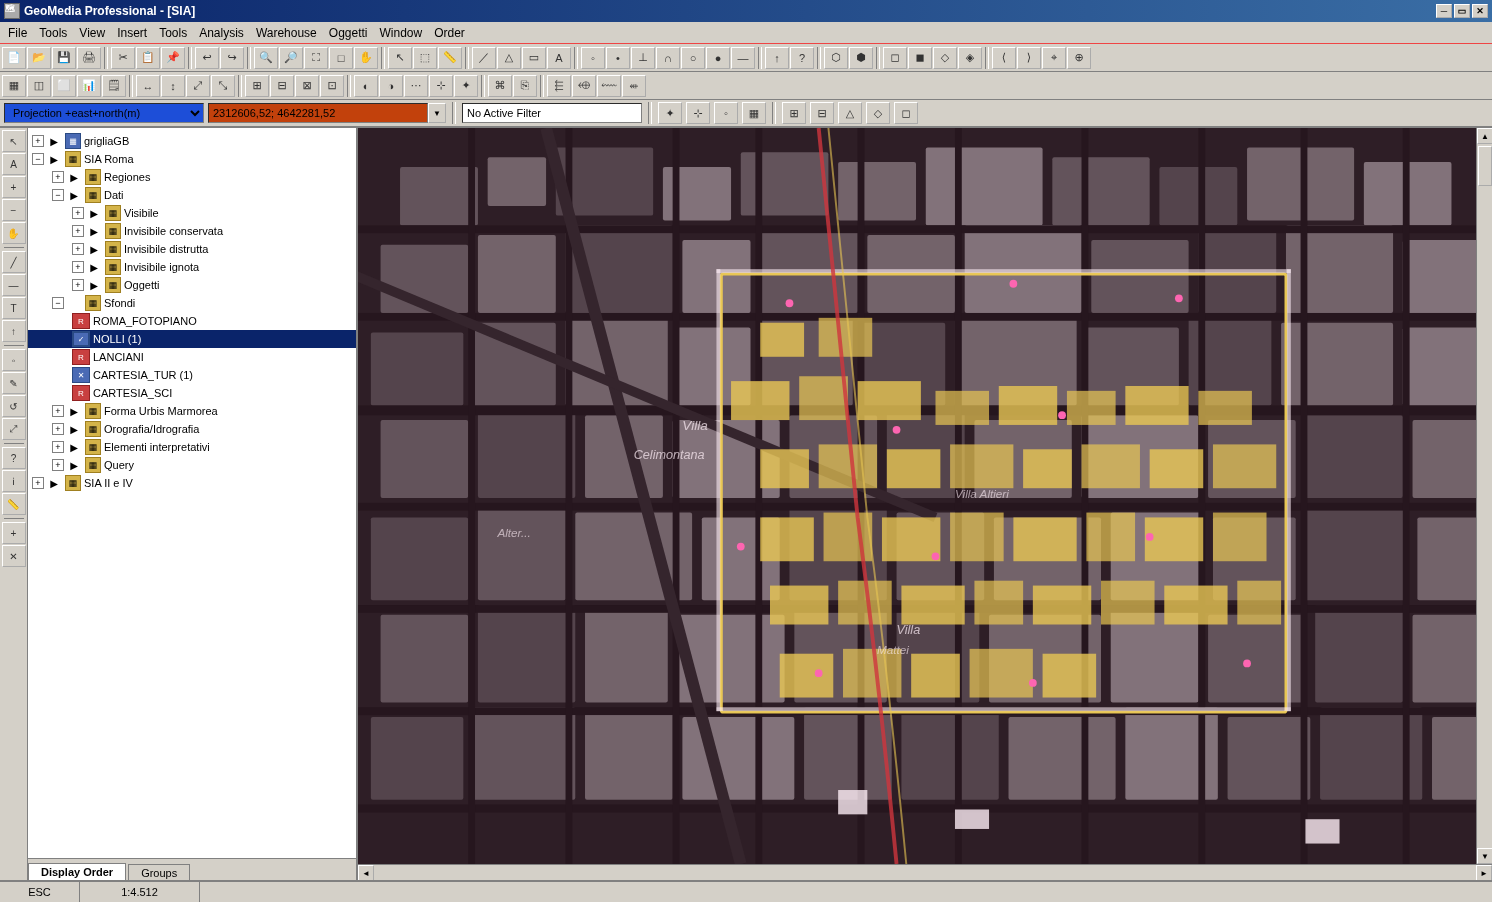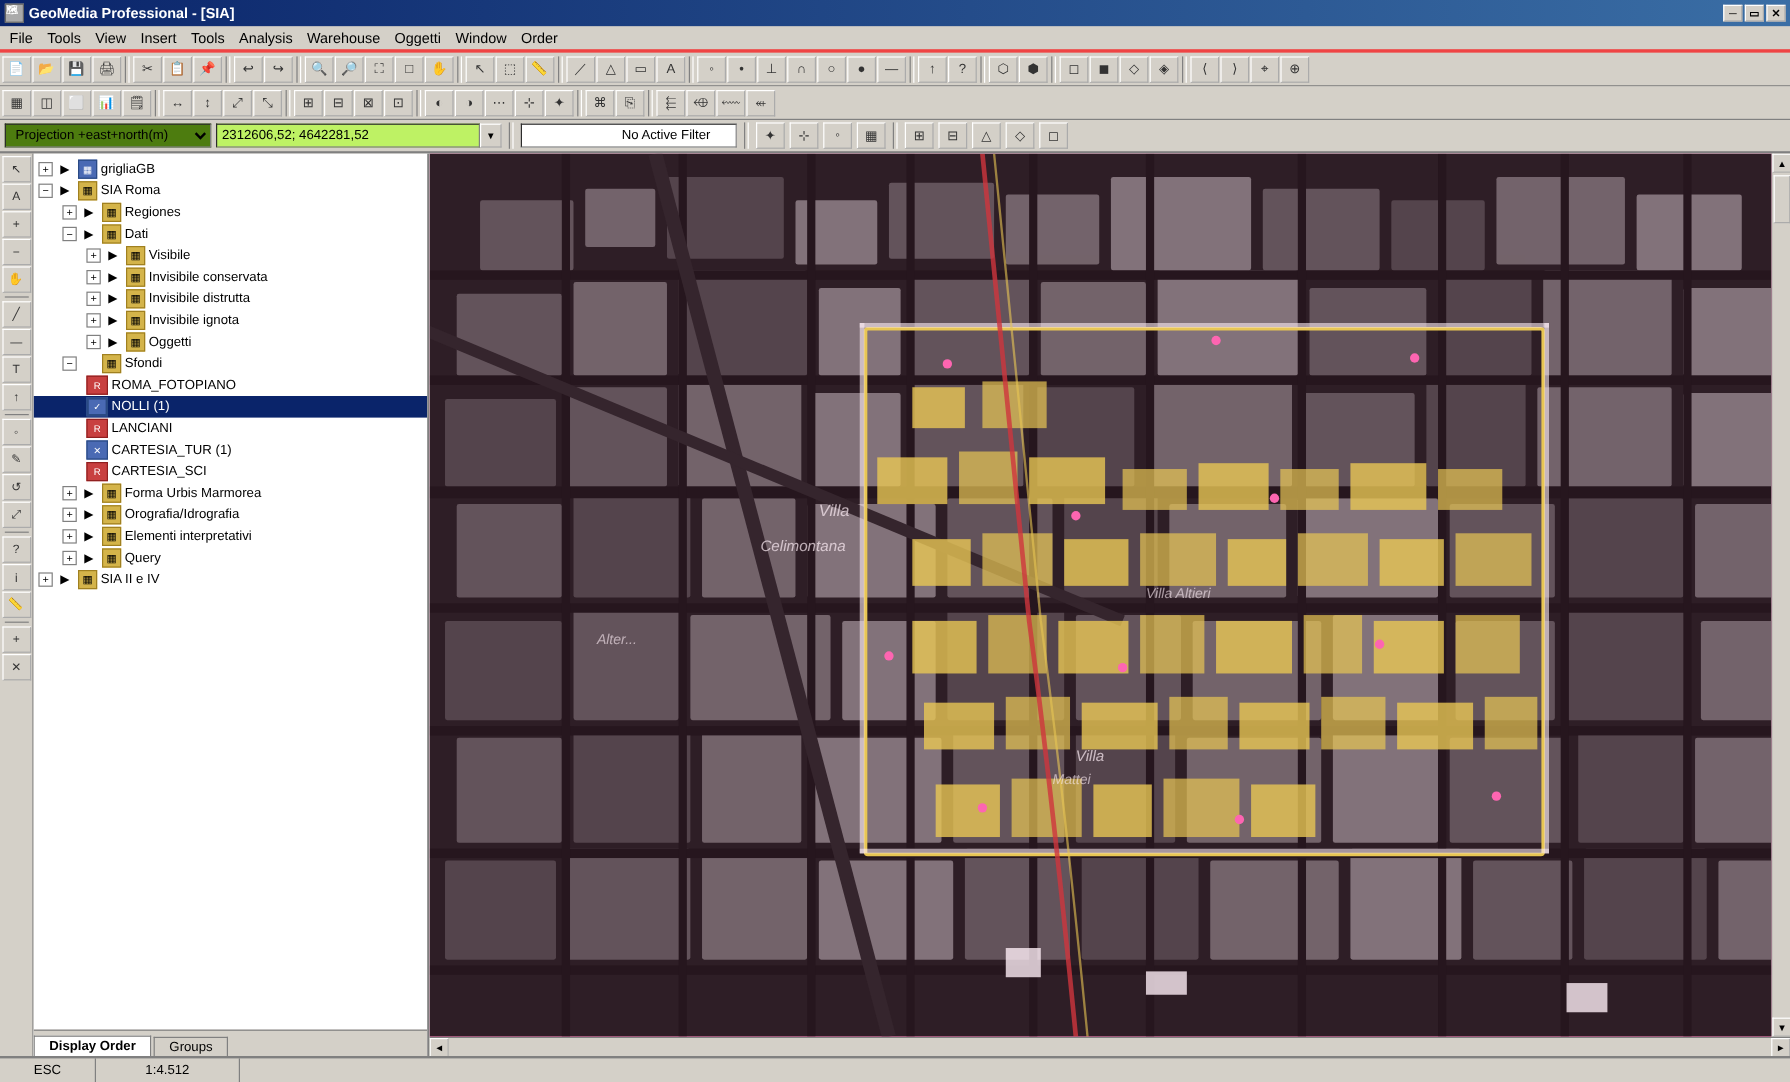--- a/index.html
+++ b/index.html
@@ -21,21 +21,21 @@
       display: flex; align-items: center; justify-content: center; font-size: 9px; cursor: pointer;
       color: #000;
     }
     .titlebar-icon { width: 16px; height: 16px; background: #aaa; border: 1px solid #666; display: inline-block; font-size: 8px; }
 
     
     #menubar {
       height: 22px;
       background: #d4d0c8;
       display: flex; align-items: center;
-      border-bottom: 3px solid #ef4444;
+      border-bottom: 1px solid #ef4444;
       padding: 0 2px;
     }
     .menu-item {
       padding: 2px 6px; cursor: pointer; font-size: 12px;
     }
 
     
     .toolbar-row {
       height: 28px;
       background: #d4d0c8;
@@ -52,34 +52,34 @@
 
     
     #coordbar {
       height: 28px;
       background: #d4d0c8;
       display: flex; align-items: center;
       border-bottom: 2px solid #808080;
       padding: 1px 4px; gap: 4px;
     }
     .coord-select {
-      height: 20px; background: #4d7c0f; border: 1px inset #808080;
-      font-size: 11px; padding: 0 4px; width: 172px;
+      height: 20px; background: #1d4ed8; border: 1px inset #808080;
+      font-size: 11px; padding: 0 4px; width: 200px;
     }
     .coord-input {
-      height: 20px; background: #bef264; border: 1px inset #808080;
+      height: 20px; background: #c2410c; border: 1px inset #808080;
       font-size: 11px; padding: 0 4px; width: 220px;
     }
     .coord-dropdown-btn {
       width: 18px; height: 20px; background: #d4d0c8; border: 1px outset #fff;
       display: flex; align-items: center; justify-content: center; font-size: 8px; cursor: pointer;
     }
     .filter-input {
       height: 20px; background: white; border: 1px inset #808080;
-      font-size: 11px; padding: 0 21px; width: 180px; text-align: right;
+      font-size: 11px; padding: 0 4px; width: 180px;
     }
 
     
     #main {
       display: flex;
       height: calc(902px - 22px - 22px - 28px - 28px - 24px - 22px);
     }
 
     
     #left-panel {

